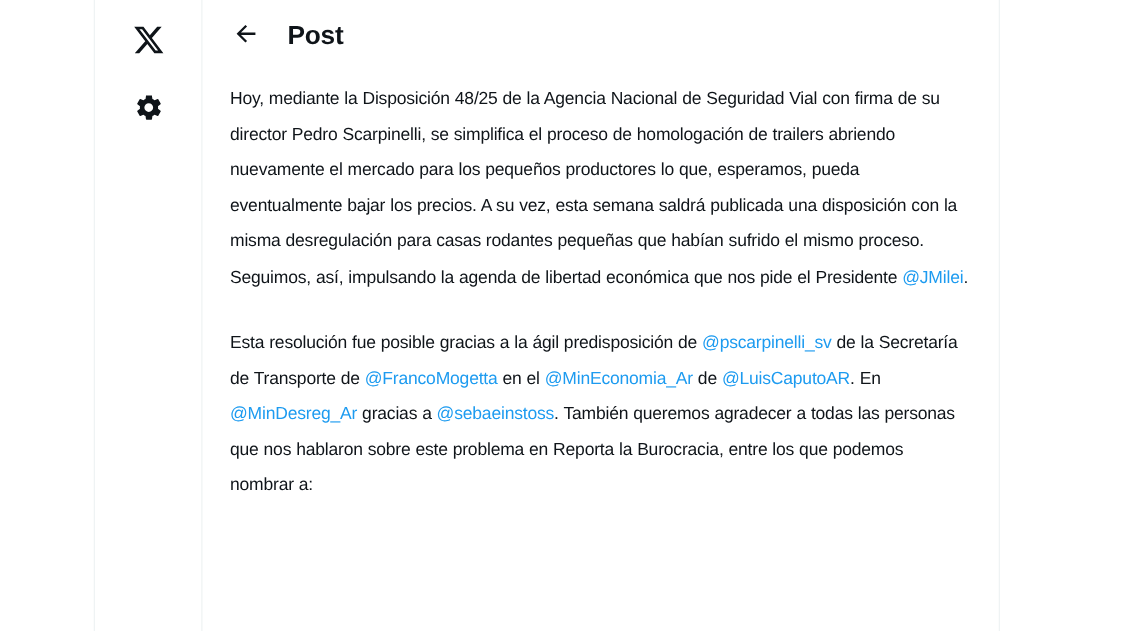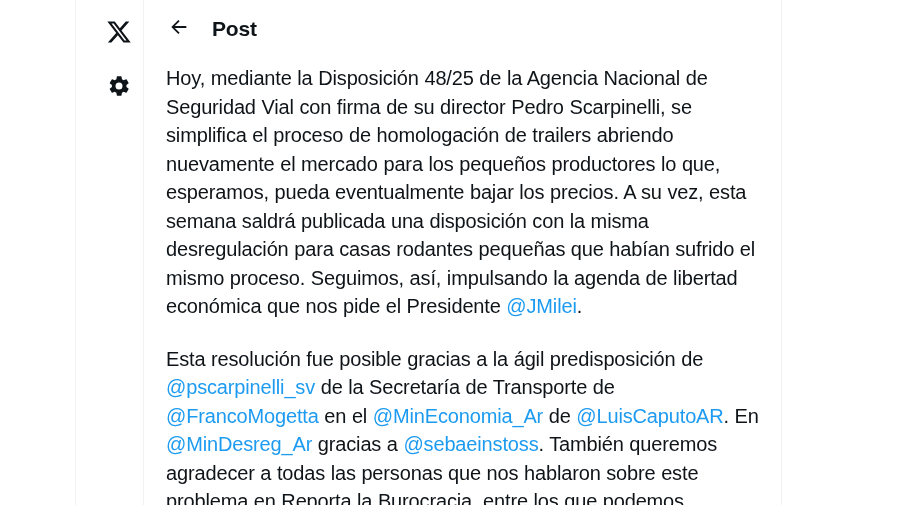--- a/index.html
+++ b/index.html
@@ -45,21 +45,21 @@
     align-items: center;
     justify-content: center;
     margin-bottom: 6px;
     cursor: pointer;
   }
   .rail-btn svg { display: block; }
 
   
   .column {
     position: absolute;
-    left: 143px;
+    left: 161px;
     top: 0;
     width: 639px;
     height: 505px;
     background: #ffffff;
     border-left: 1px solid #eff3f4;
     border-right: 1px solid #eff3f4;
     box-sizing: border-box;
   }
 
   .header {
@@ -84,21 +84,21 @@
     font-weight: bold;
     letter-spacing: -0.2px;
     color: #0f1419;
   }
 
   .post-body {
     padding: 6px 22px 0 22px;
     box-sizing: border-box;
   }
   .para {
-    font-size: 20px;
+    font-size: 14px;
     line-height: 28.5px;
     color: #0f1419;
     margin: 0 0 24px 0;
     letter-spacing: -0.15px;
     word-spacing: 0.2px;
   }
   .para:last-child { margin-bottom: 0; }
   a.mention {
     color: #1d9bf0;
     text-decoration: none;

